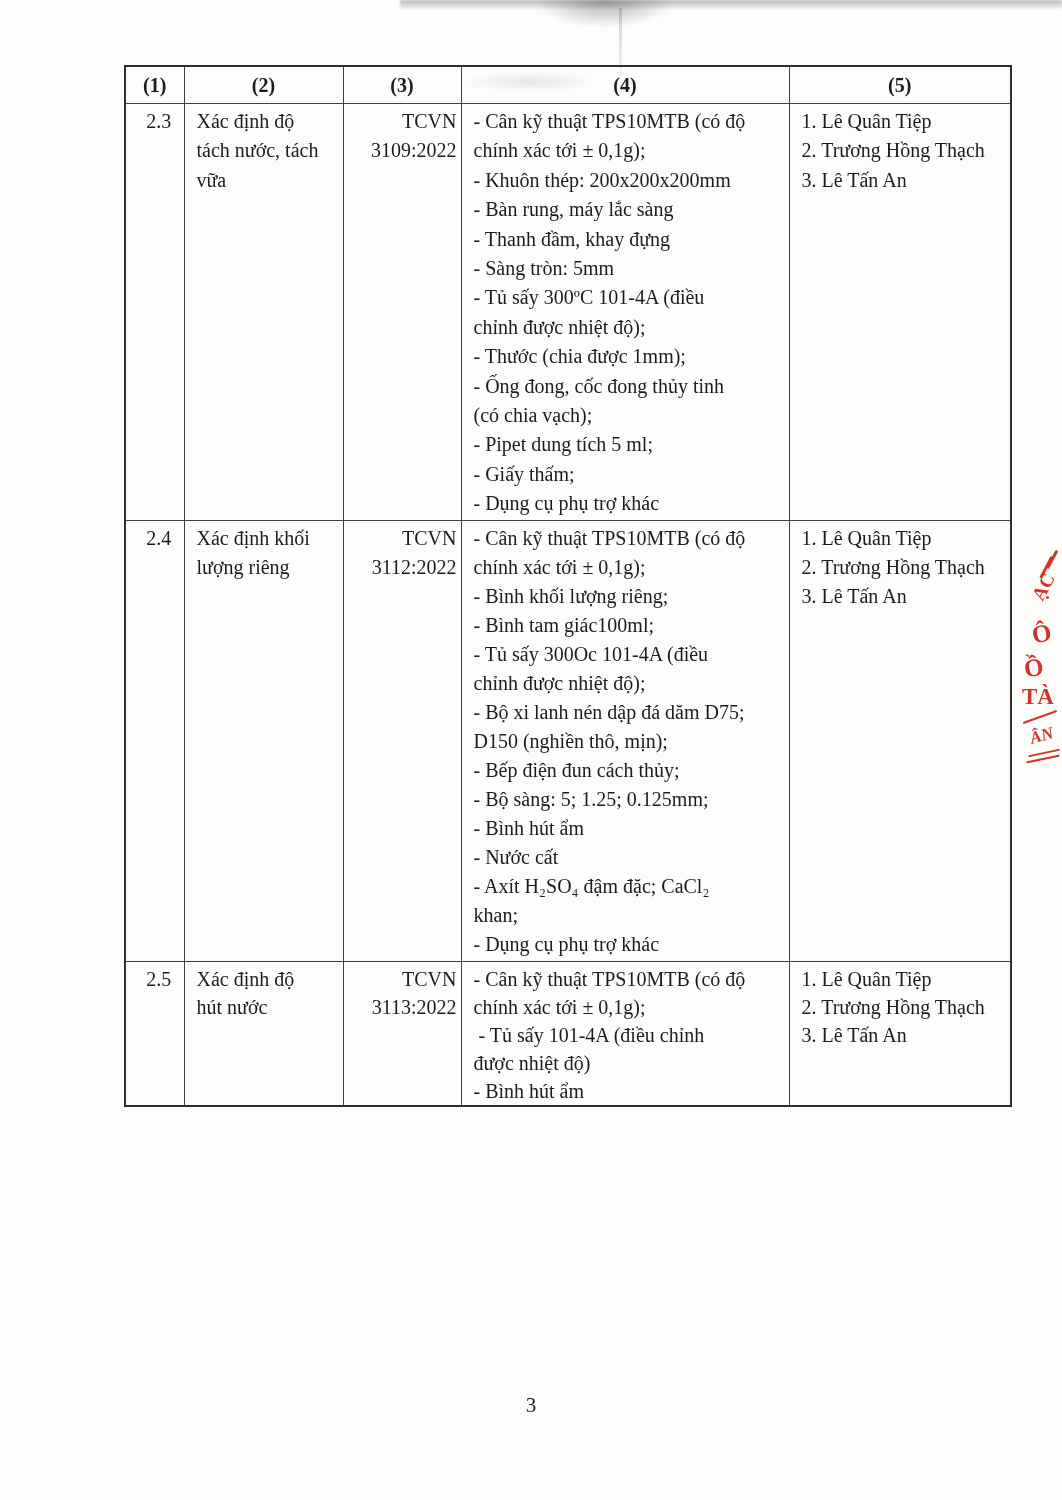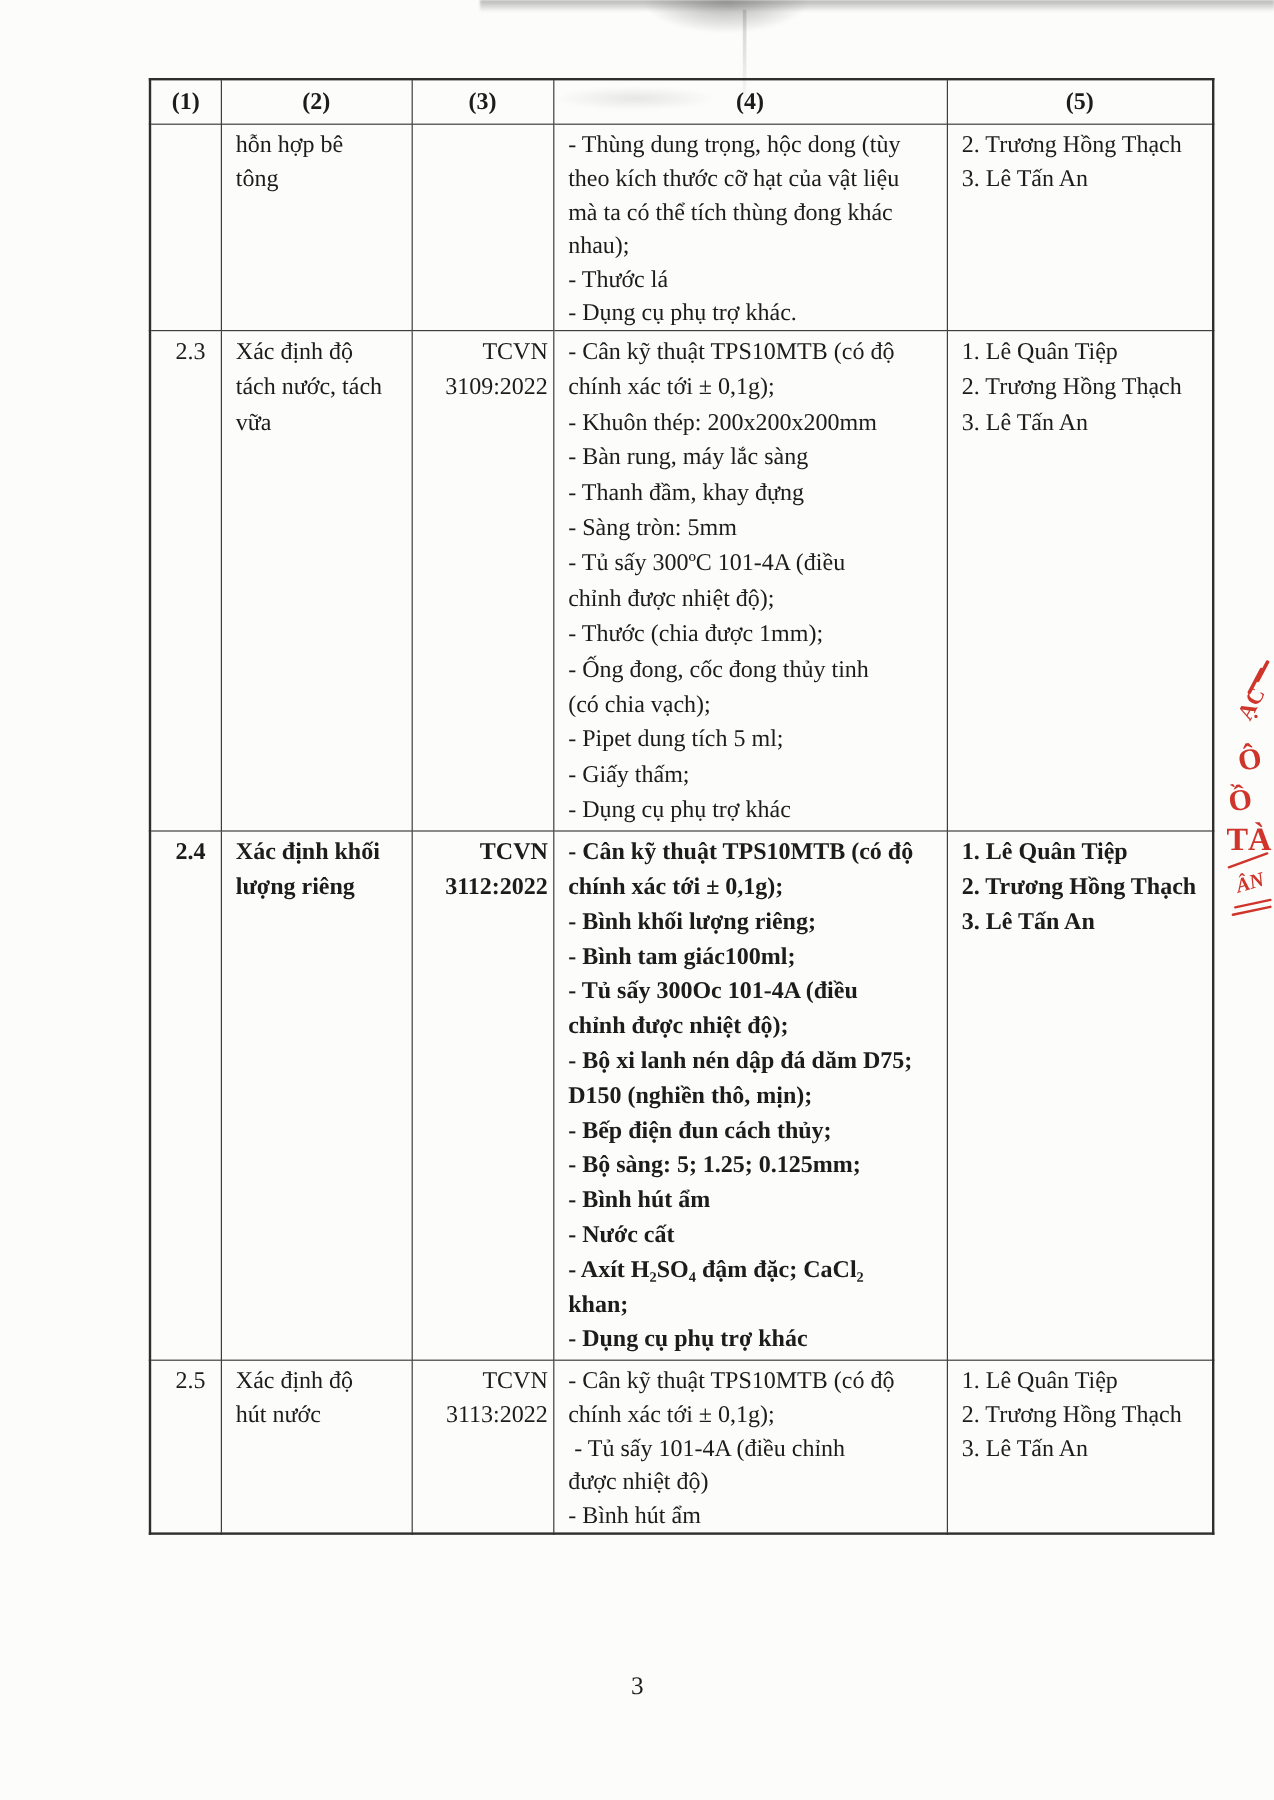--- a/index.html
+++ b/index.html
@@ -38,34 +38,34 @@
   .doc-table tbody td{
     vertical-align:top;font-size:20px;
     padding:3px 4px 0 12px;
   }
   td.c-stt{text-align:center;padding-left:2px;padding-right:2px;margin-left:11px;}
   td.c-std{text-align:right;padding-left:2px;padding-right:2px;}
   td.c-equip{padding-left:13px;}
   td.c-people{padding-left:7px;}
   tr.r0 td{height:167px;line-height:28px;}
   tr.r1 td{height:413px;line-height:29.4px;}
-  tr.r2 td{height:437px;line-height:29px;font-weight:bold;}
+  tr.r2 td{height:437px;line-height:29px;}
   tr.r3 td{height:140px;line-height:28px;}
   
   .page-num{position:absolute;top:1393px;left:0;width:1062px;text-align:center;font-size:21px;}
   
   .stamp{position:absolute;right:-6px;top:552px;width:52px;height:230px;color:#cf352b;}
   .sf{position:absolute;font-weight:bold;display:block;}
   .sline{position:absolute;background:#cf352b;border-radius:1px;}
   .sf1{left:14px;top:24px;font-size:19px;transform:rotate(-62deg);}
   .sl1{left:18px;top:14px;width:24px;height:2.5px;transform:rotate(-62deg);}
   .sl2{left:26px;top:6px;width:20px;height:2.5px;transform:rotate(-62deg);}
   .sf2{left:16px;top:68px;font-size:25px;transform:rotate(-10deg);}
   .sf3{left:8px;top:102px;font-size:25px;transform:rotate(-8deg);}
-  .sf4{left:6px;top:132px;font-size:27px;}
+  .sf4{left:6px;top:132px;font-size:23px;}
   .sf5{left:14px;top:174px;font-size:17px;font-style:italic;transform:rotate(-16deg);}
   .sl3{left:6px;top:164px;width:36px;height:2px;transform:rotate(-20deg);}
   .sl4{left:12px;top:200px;width:32px;height:2px;transform:rotate(-12deg);}
   .sl5{left:10px;top:206px;width:34px;height:2px;transform:rotate(-12deg);}
 </style>
 </head>
 <body>
 
 <div class="smudge-a"></div>
 <div class="smudge-b"></div>
@@ -83,34 +83,20 @@
   <thead>
     <tr class="n-row">
       <td>(1)</td>
       <td>(2)</td>
       <td>(3)</td>
       <td>(4)</td>
       <td>(5)</td>
     </tr>
   </thead>
   <tbody>
-    <tr class="r0">
-      <td class="c-stt"></td>
-      <td class="c-ten">hỗn hợp bê
-tông</td>
-      <td class="c-std"></td>
-      <td class="c-equip">- Thùng dung trọng, hộc dong (tùy
-theo kích thước cỡ hạt của vật liệu
-mà ta có thể tích thùng đong khác
-nhau);
-- Thước lá
-- Dụng cụ phụ trợ khác.</td>
-      <td class="c-people">2. Trương Hồng Thạch
-3. Lê Tấn An</td>
-    </tr>
     <tr class="r1">
       <td class="c-stt">2.3</td>
       <td class="c-ten">Xác định độ
 tách nước, tách
 vữa</td>
       <td class="c-std">TCVN
 3109:2022</td>
       <td class="c-equip">- Cân kỹ thuật TPS10MTB (có độ
 chính xác tới ± 0,1g);
 - Khuôn thép: 200x200x200mm

